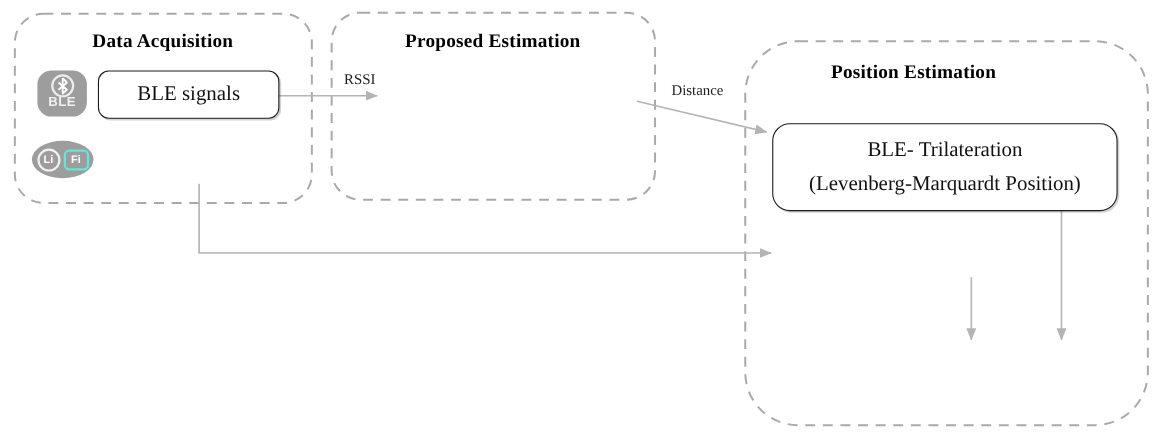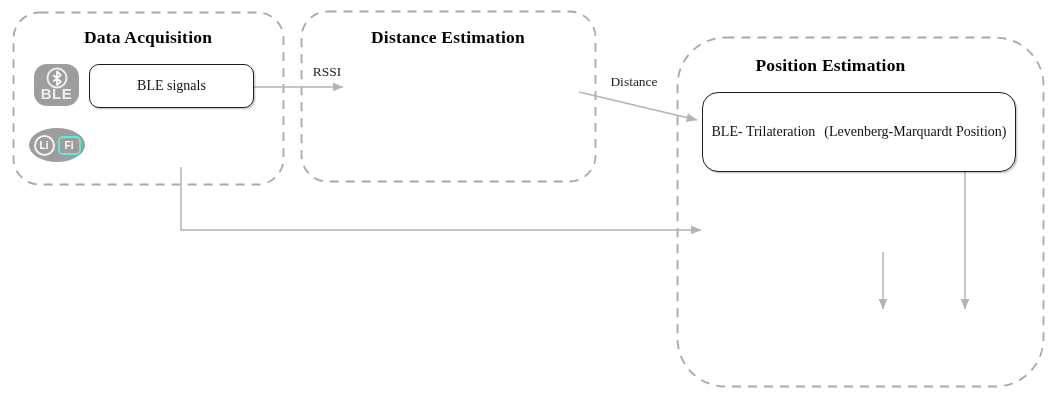--- a/index.html
+++ b/index.html
@@ -22,25 +22,25 @@
     letter-spacing: 0.2px;
   }
   .node {
     position: absolute;
     background: #ffffff;
     border: 1.6px solid #1c1c1c;
     box-shadow: 1.5px 1.5px 0 rgba(70,70,70,0.25);
     display: flex;
     align-items: center;
     justify-content: center;
-    font-size: 14px;
+    font-size: 19px;
     color: #111111;
     text-align: center;
   }
-  .node.two-line { flex-direction: row; gap: 9px; }
+  .node.two-line { flex-direction: column; gap: 9px; margin-top: 20px; }
   #n-ble  { left: 89px;  top: 64px;  width: 163px; height: 42px; border-radius: 10px; }
   #n-vlc  { left: 89px;  top: 125px; width: 163px; height: 42px; border-radius: 10px; }
   #n-spm  { left: 347px; top: 65px;  width: 232px; height: 46px; border-radius: 12px; }
   #n-tri  { left: 702px; top: 92px;  width: 312px; height: 78px; border-radius: 16px; }
   #n-lifi { left: 708px; top: 205px; width: 224px; height: 47px; border-radius: 12px; }
   #n-hyb  { left: 702px; top: 313px; width: 310px; height: 47px; border-radius: 12px; }
 
   #t-da { left: 13px;  top: 27px; width: 270px; }
   #t-de { left: 301px; top: 27px; width: 294px; }
   #t-pe { left: 647px; top: 55px; width: 367px; }
@@ -63,21 +63,21 @@
     border-radius: 13px;
     display: flex;
     flex-direction: column;
     align-items: center;
     justify-content: flex-start;
   }
   .ble-icon svg { margin-top: 2px; }
   .ble-cap {
     color: #efefef;
     font-family: "Liberation Sans", sans-serif;
-    font-size: 15px;
+    font-size: 12px;
     font-weight: bold;
     letter-spacing: 0.5px;
     margin-top: -5px;
   }
 
   
   .lifi-icon {
     position: absolute;
     left: 29px; top: 128px;
     width: 56px; height: 34px;
@@ -117,21 +117,21 @@
     <rect x="677.5" y="37.5" width="366" height="349" rx="48" fill="none" stroke="#a9a9a9" stroke-width="1.8" stroke-dasharray="9 7"></rect>
 
     <path d="M252,87 H343" fill="none" stroke="#b4b4b4" stroke-width="1.5" marker-end="url(#ah)"></path>
     <path d="M579,92 L697,120" fill="none" stroke="#b4b4b4" stroke-width="1.5" marker-end="url(#ah)"></path>
     <path d="M181,167 V230 H701" fill="none" stroke="#b4b4b4" stroke-width="1.5" marker-end="url(#ah)"></path>
     <path d="M965,170 V309" fill="none" stroke="#b4b4b4" stroke-width="1.5" marker-end="url(#ah)"></path>
     <path d="M883,252 V309" fill="none" stroke="#b4b4b4" stroke-width="1.5" marker-end="url(#ah)"></path>
   </svg>
 
   <div class="sec-title" id="t-da">Data Acquisition</div>
-  <div class="sec-title" id="t-de">Distance Estimation</div>
+  <div class="sec-title" id="t-de">Proposed Estimation</div>
   <div class="sec-title" id="t-pe">Position Estimation</div>
 
   <div class="ble-icon">
     <svg width="24" height="24" viewBox="0 0 24 24">
       <circle cx="12" cy="12" r="9.5" fill="none" stroke="#ececec" stroke-width="2"></circle>
       <path d="M12 5 V19 L15.8 15.6 L8.2 9 M8.2 15.6 L15.8 9 L12 5" fill="none" stroke="#ffffff" stroke-width="1.7" stroke-linejoin="round"></path>
     </svg>
     <span class="ble-cap">BLE</span>
   </div>
 

